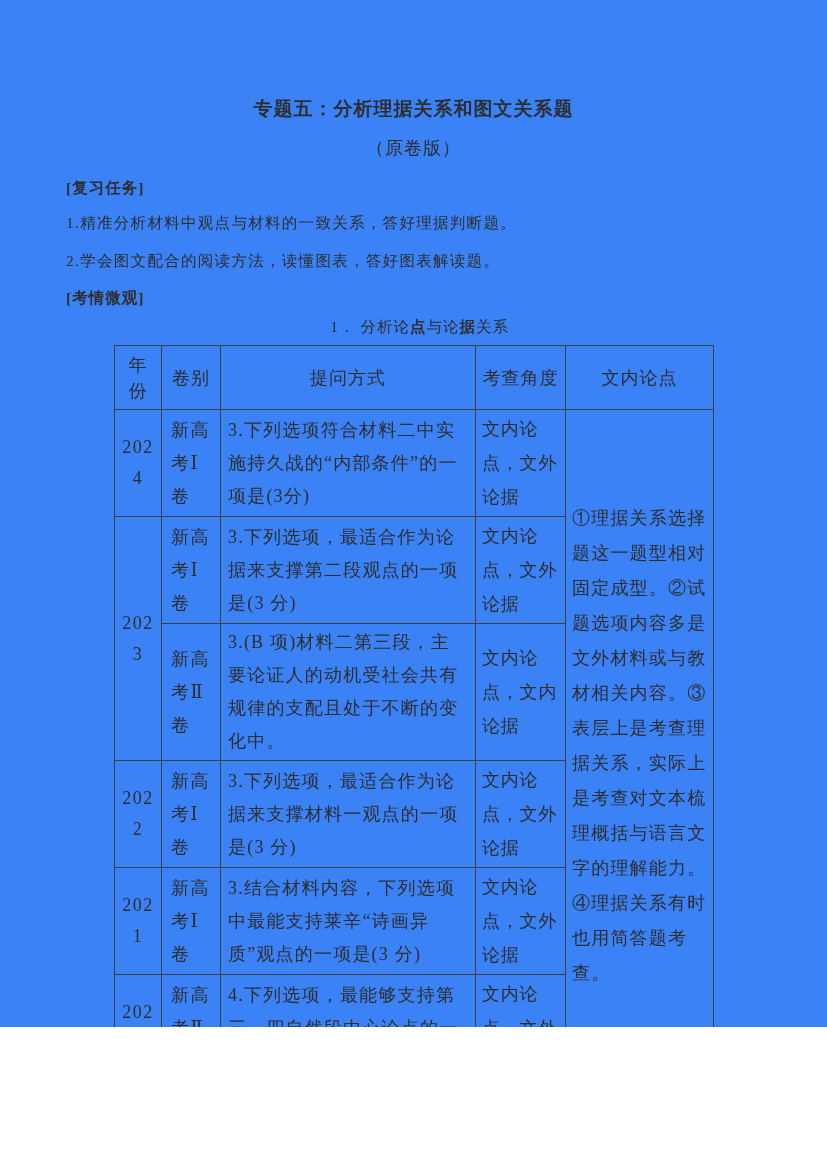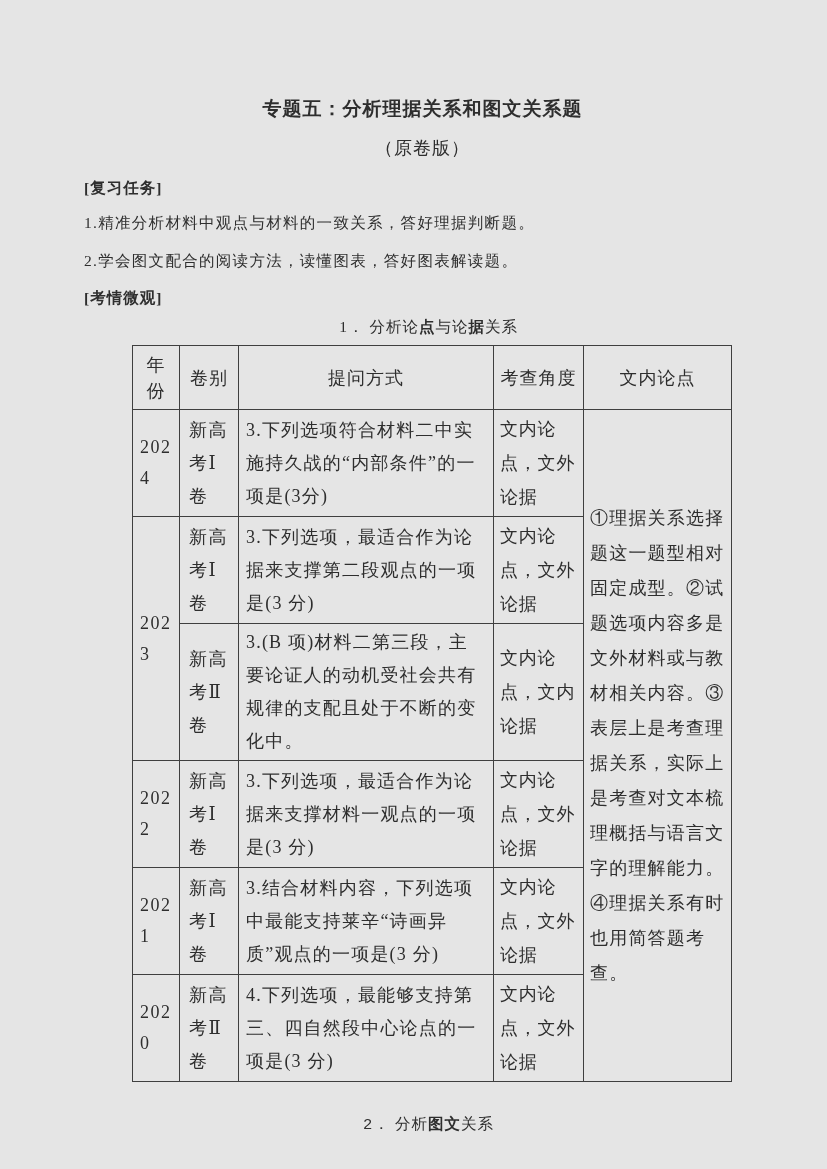--- a/index.html
+++ b/index.html
@@ -1,21 +1,21 @@
 <!DOCTYPE html>
 <html><head>
 <meta charset="utf-8">
 <style>
   html,body { margin:0; padding:0; background:#ffffff; }
   .page {
     position:relative;
-    width:827px; height:1169px;
+    width:827px; height:1027px;
     box-sizing:border-box;
-    padding:97px 66px 0 84px;
-    background:#e5e5e5;
+    padding:97px 66px 0 66px;
+    background:#3b82f6;
     color:#2e2e2e;
     font-family:"Liberation Serif","DejaVu Serif",serif;
     overflow:hidden;
   }
   .title {
     margin:0; text-align:center;
     font-size:19px; font-weight:bold;
     letter-spacing:1px; line-height:24px;
   }
   .subtitle {
@@ -55,21 +55,21 @@
     overflow:hidden;
   }
   table.exam th {
     text-align:center;
     letter-spacing:1px;
     line-height:26px;
     padding:2px 6px;
   }
   th.th-year { padding:2px 8px; word-break:break-all; }
   td.year {
-    text-align:left; word-break:break-all;
+    text-align:center; word-break:break-all;
     padding:2px 7px; letter-spacing:1.5px; line-height:31px;
   }
   td.paper {
     padding:2px 9px; word-break:break-all;
     letter-spacing:1.5px; line-height:33px;
   }
   td.q {
     padding:2px 7px; word-break:break-all;
     letter-spacing:1.2px; line-height:33px;
   }

